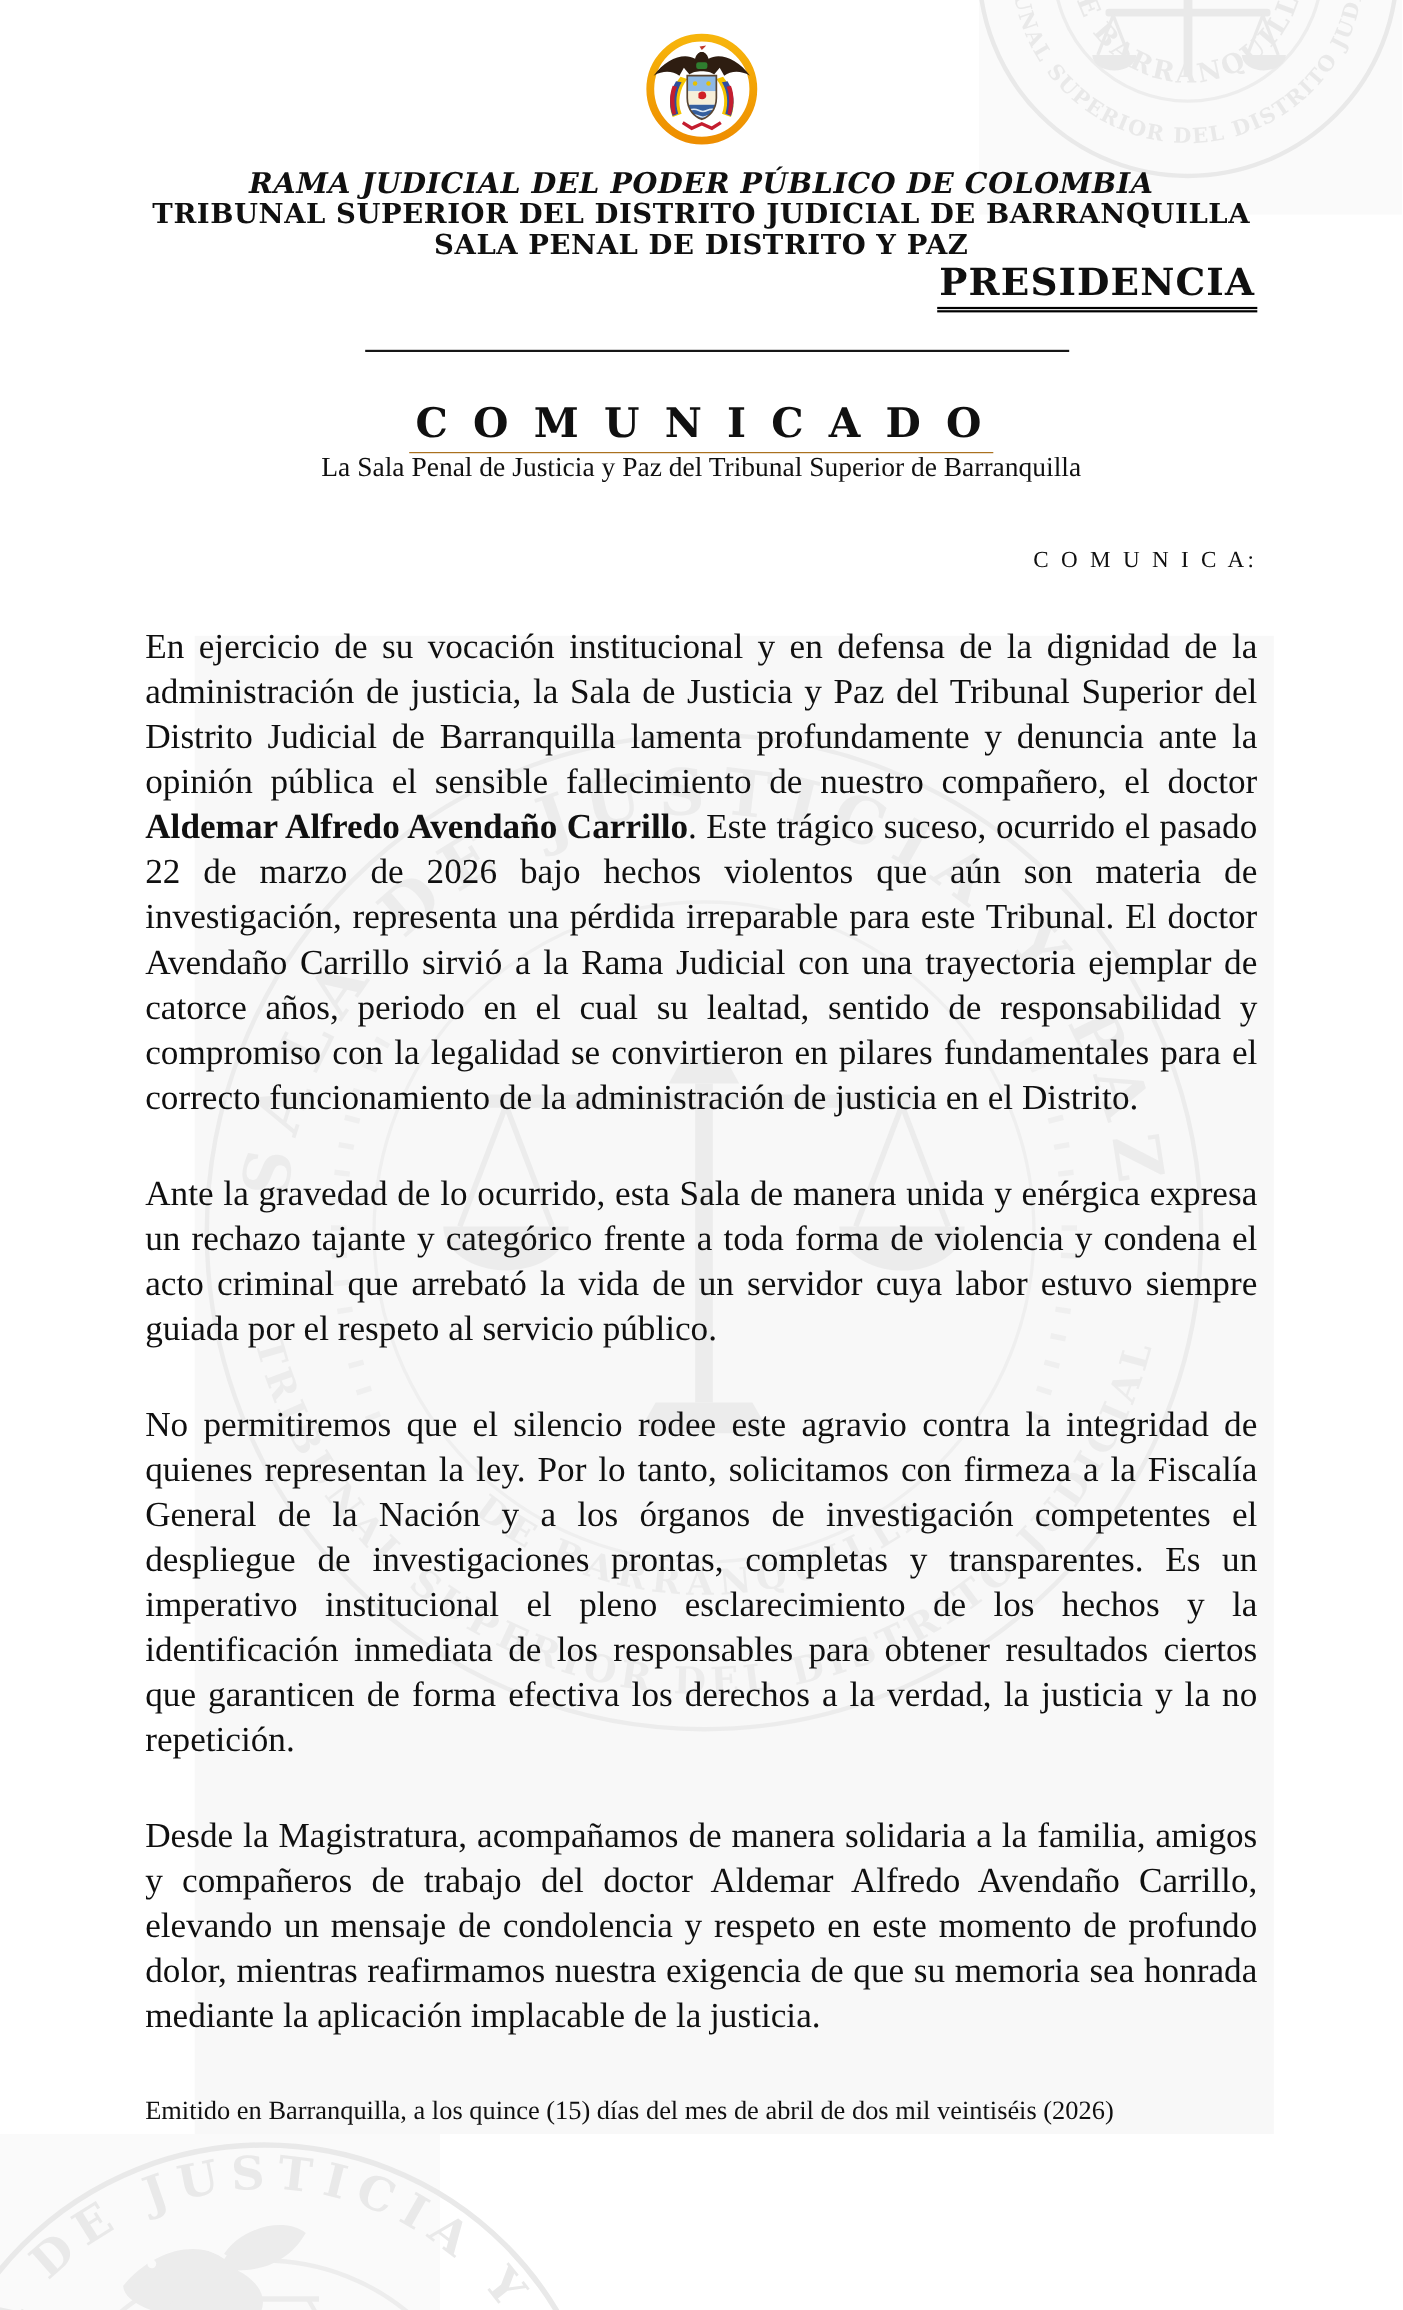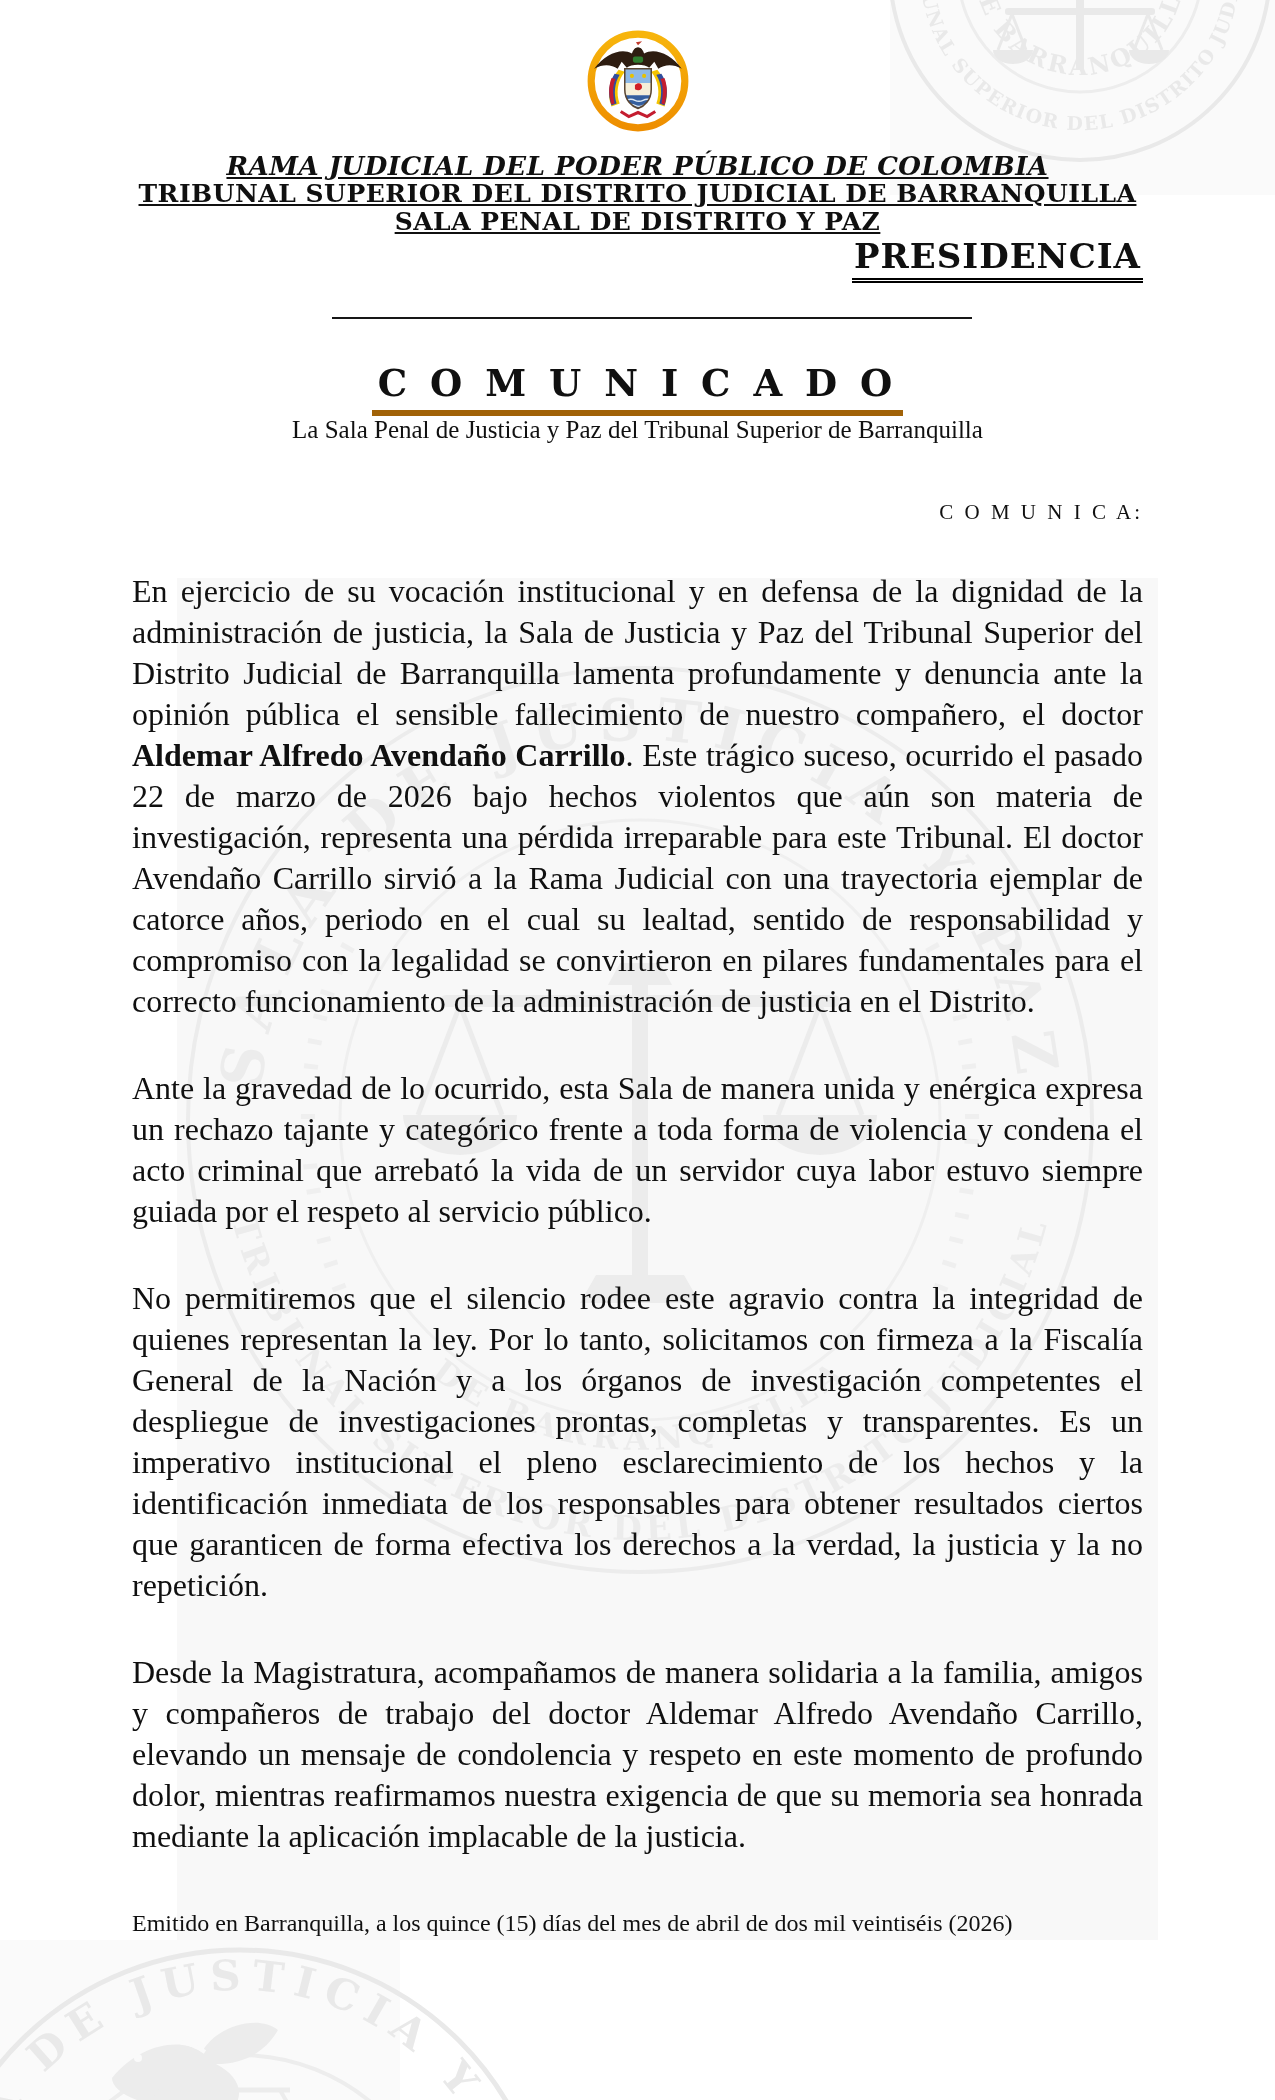--- a/index.html
+++ b/index.html
@@ -13,21 +13,21 @@
   }
   .wm-layer{position:absolute;inset:0;z-index:0;}
   .content{position:relative;z-index:1;width:1011px;margin:0 auto;padding-top:26px;}
 
   .logo-wrap{text-align:center;}
   .logo-caption{
     display:block;text-align:center;
     font-family:"DejaVu Serif", serif;
     font-size:18px;color:#4a4a4a;margin-top:0px;
   }
-  .org-block{text-align:center;margin-top:10px;line-height:28px;text-decoration:underline;}
+  .org-block{text-align:center;margin-top:10px;line-height:28px;}
   .org-line-1{
     font-family:"DejaVu Serif", serif;font-weight:bold;font-style:italic;
     font-size:26px;letter-spacing:0.5px;
   }
   .org-line-2,.org-line-3{
     font-family:"DejaVu Serif", serif;font-weight:bold;
     font-size:25px;letter-spacing:0.5px;
   }
   .office-wrap{text-align:right;margin-top:0;}
   .office{
@@ -40,21 +40,21 @@
     width:640px;height:0;
     border-top:2px solid #161616;
     margin:34px auto 0 auto;
     transform:translateX(14px);
   }
   .doc-title-wrap{text-align:center;margin-top:42px;}
   .doc-title{
     display:inline-block;
     font-family:"DejaVu Serif", serif;font-weight:bold;
     font-size:37px;letter-spacing:5px;
-    border-bottom:6px solid #a16207;padding:0 6px 5px 6px;
+    border-bottom:1px solid #a16207;padding:0 6px 5px 6px;
     white-space:nowrap;
     text-align:center;
   }
   .intro{
     text-align:center;
     font-size:25px;
   }
   .announce{
     text-align:right;margin-top:56px;
     font-size:21px;letter-spacing:3px;

